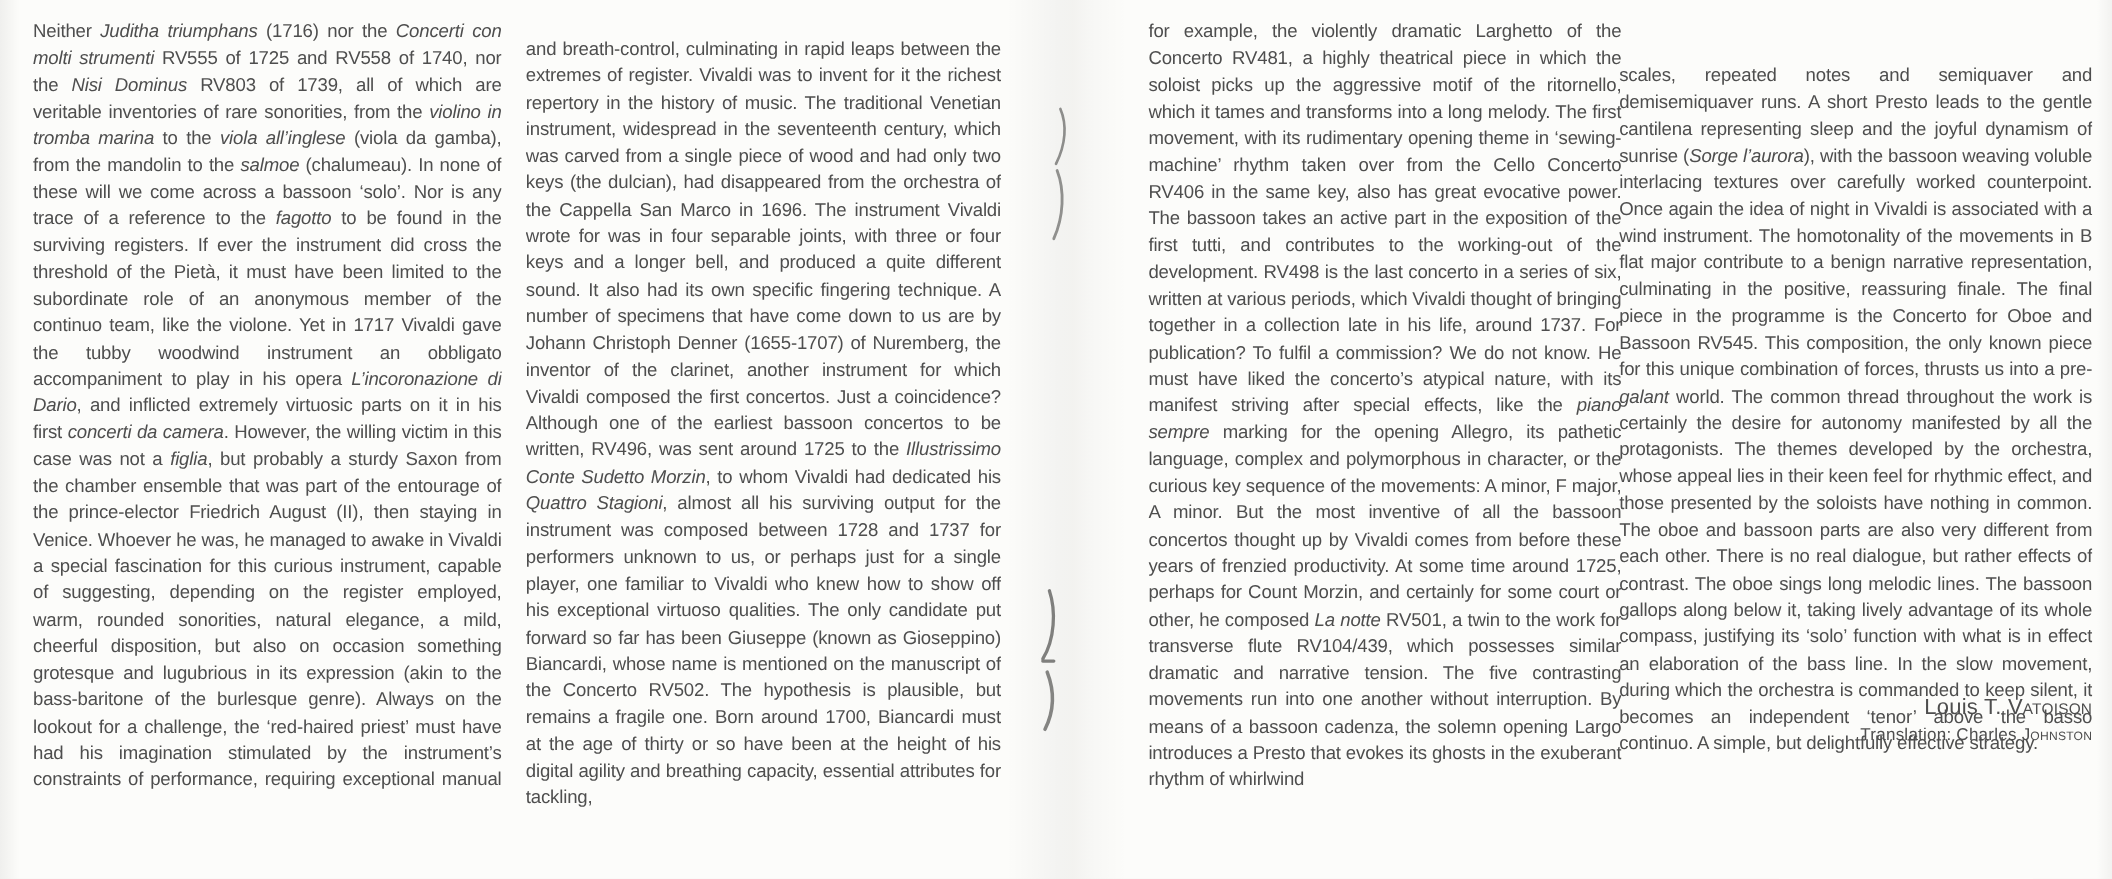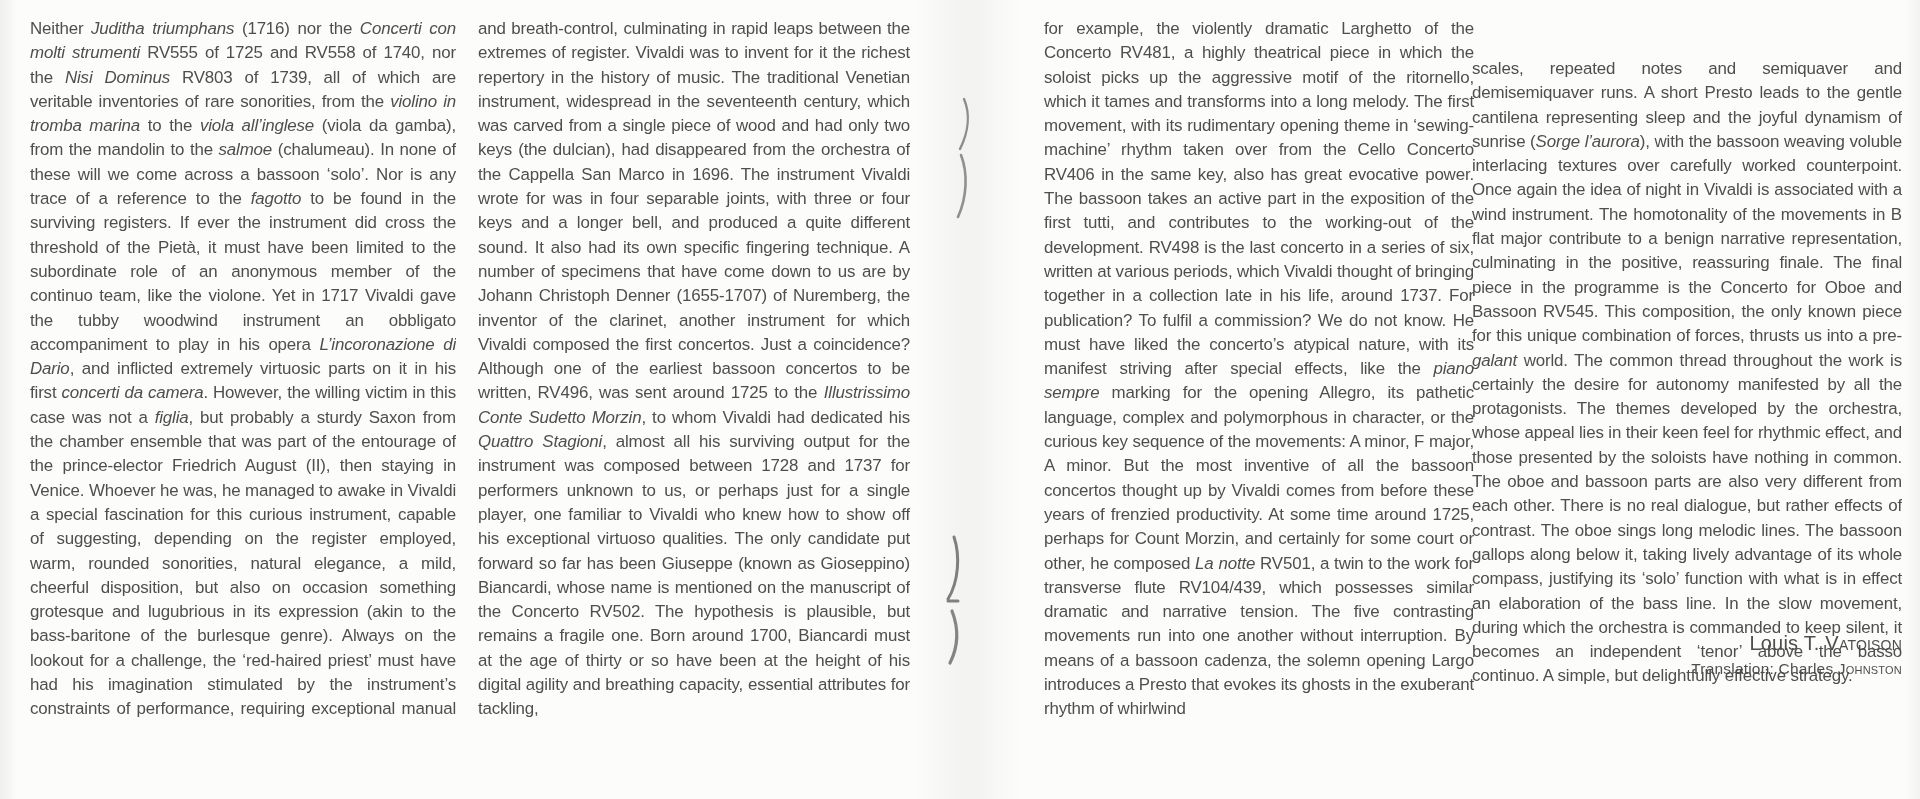--- a/index.html
+++ b/index.html
@@ -42,21 +42,21 @@
     height: 706px;
     overflow: hidden;
     text-align: justify;
     color: #4e4e4e;
     font-size: 16.9px;
     line-height: 24.3px;
     letter-spacing: -0.15px;
   }
   .text-column i { }
   .col-1 { left: 30px;   width: 426px; }
-  .col-2 { left: 478px;  width: 432px; }
+  .col-2 { left: 478px;  width: 432px; margin-top: 16px; }
   .col-3 { left: 1044px; width: 430px; }
   .col-4 { left: 1472px; width: 430px; margin-top: 40px; }
   .credit-block {
     position: absolute;
     right: 18px;
     top: 630px;
     width: 500px;
     text-align: right;
     color: #4e4e4e;
   }

